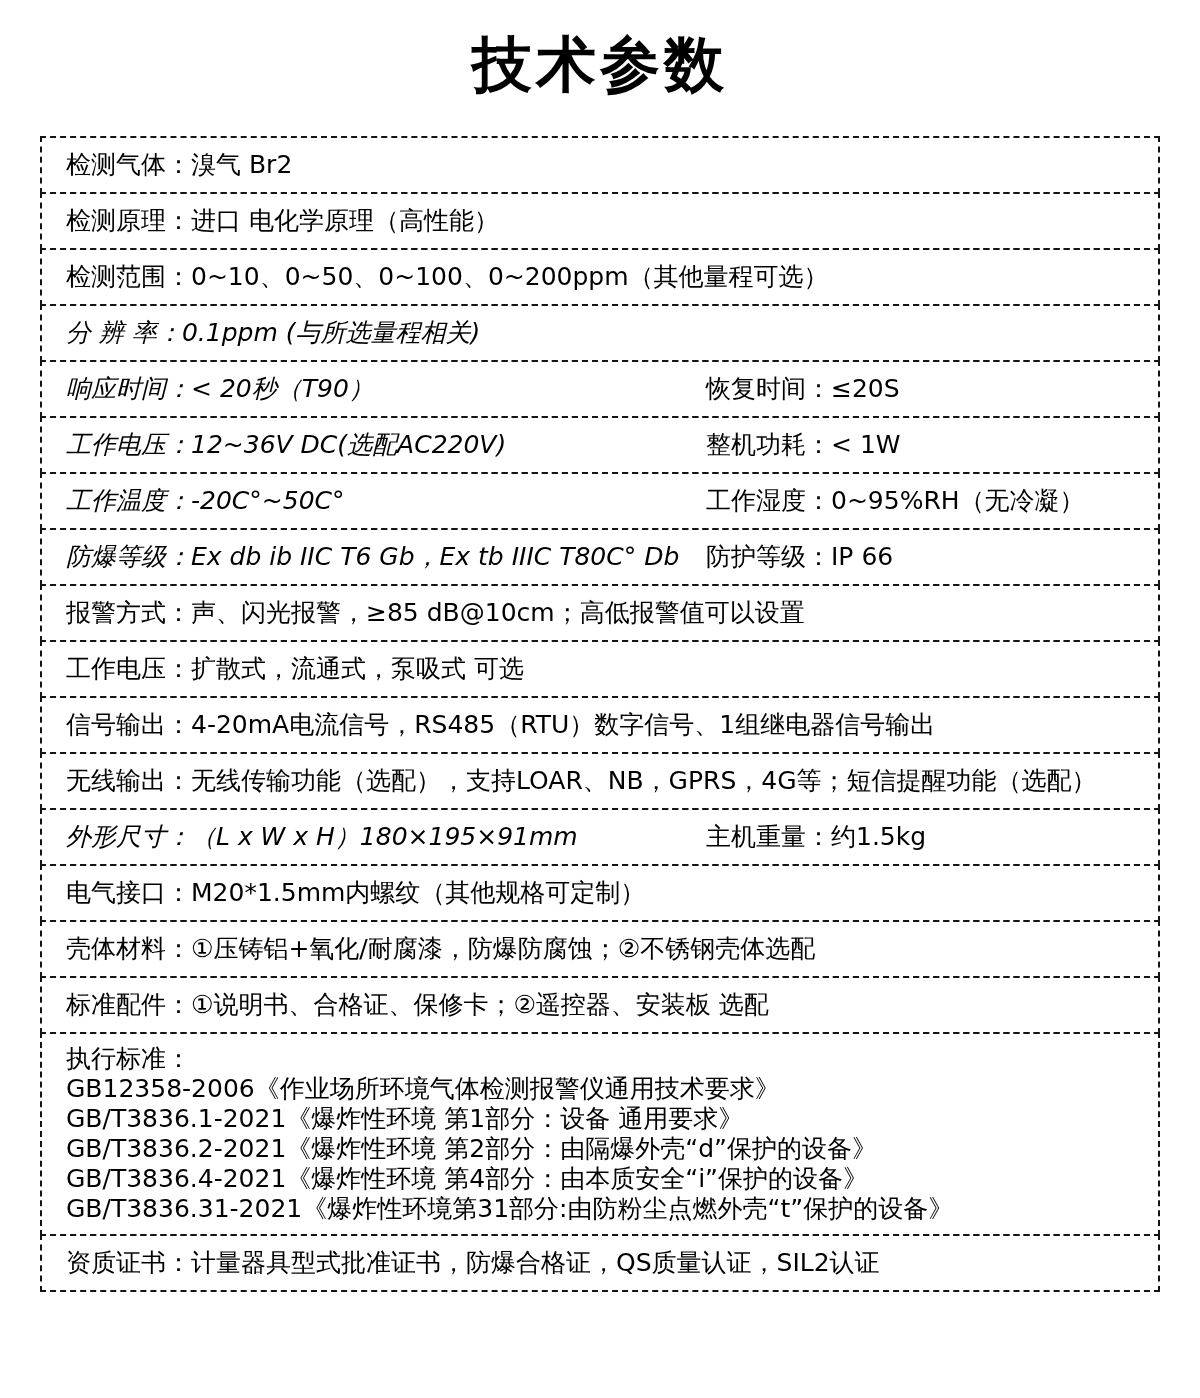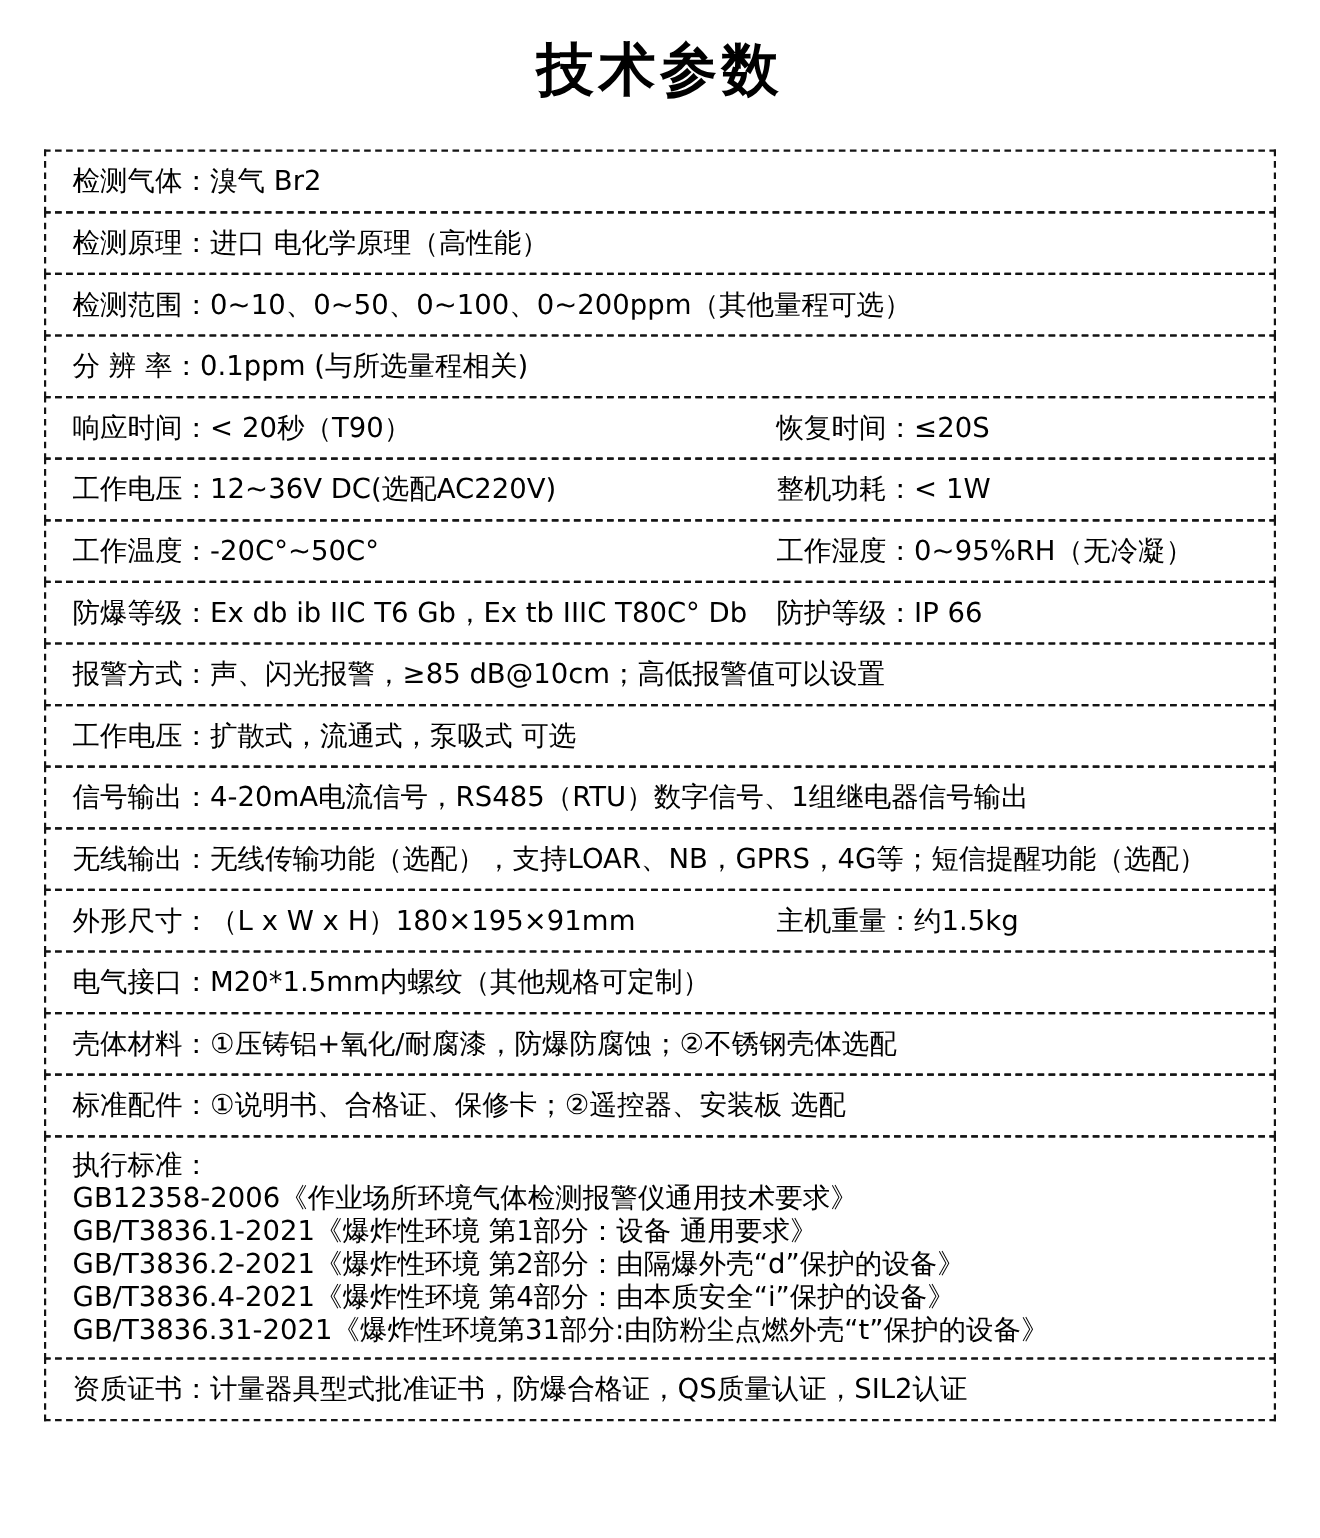--- a/index.html
+++ b/index.html
@@ -14,21 +14,21 @@
     width: 1200px;
     height: 1398px;
     background: #ffffff;
     overflow: hidden;
   }
   .title {
     margin: 0;
     padding-top: 26px;
     height: 80px;
     text-align: center;
-    font-size: 52px;
+    font-size: 60px;
     line-height: 76px;
     font-weight: bold;
     letter-spacing: 4px;
     color: #000000;
   }
   .spec-table {
     margin: 30px 40px 0 40px; 
     width: 1120px;
     box-sizing: border-box;
   }
@@ -42,20 +42,21 @@
     display: flex;
     align-items: center;
     white-space: nowrap;
     overflow: hidden;
   }
   .row:first-child { margin-top: 0; }
   .cell { display: inline-block; }
   .cell-left {
     flex: 0 0 640px;
     width: 640px;
+    font-style: italic;
   }
   .row-multi {
     display: block;
     padding: 10px 24px;
     line-height: 30px;
   }
   .row-multi .line { display: block; }
 </style>
 </head>
 <body>

